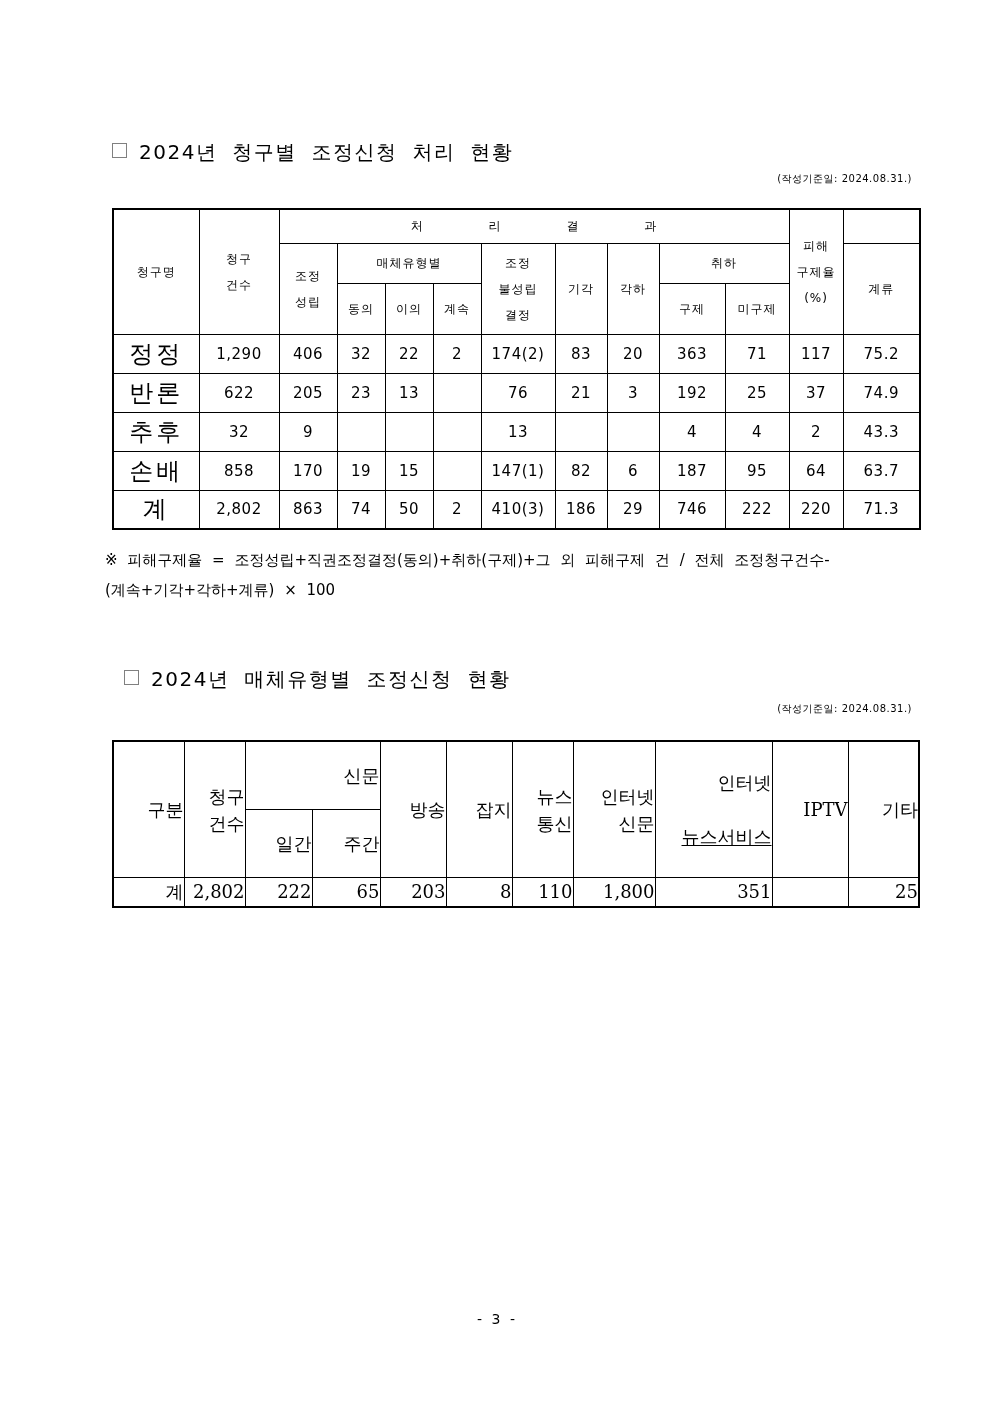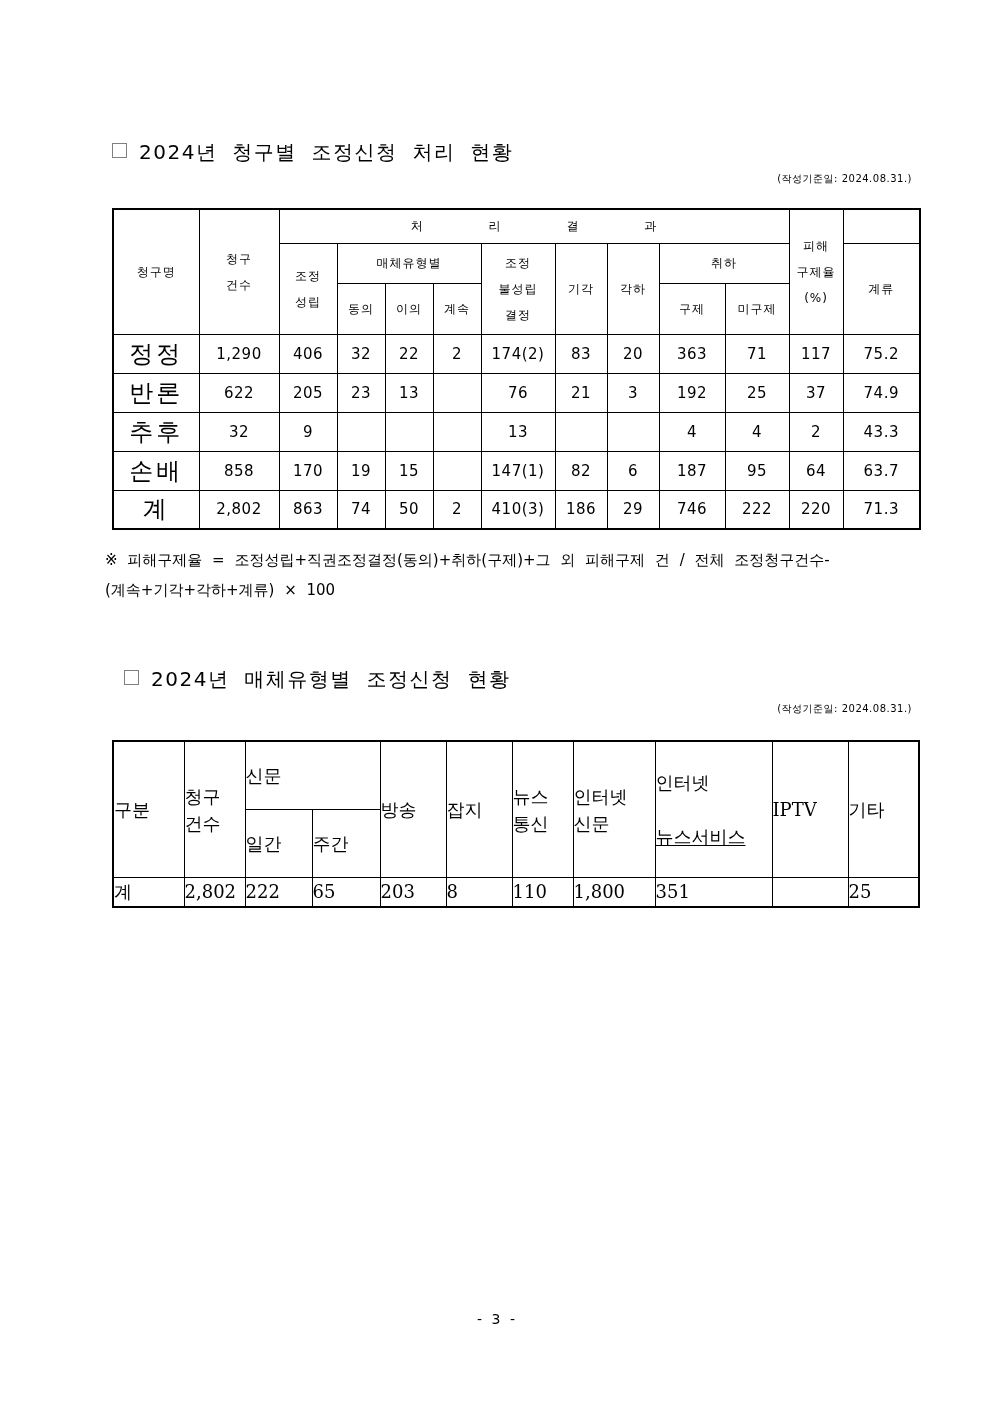--- a/index.html
+++ b/index.html
@@ -23,21 +23,21 @@
     padding: 0; font-size: 15px; line-height: 26px; white-space: pre-line;
     letter-spacing: 0.5px; overflow: hidden;
   }
   .t1 td.hd { font-size: 12px; letter-spacing: 1px; margin-left: 11px; }
   .t1 td.spread { white-space: pre; word-spacing: 6px; }
   .t1 td.rowlabel { font-size: 24px; letter-spacing: 3px; }
   .notes { font-size: 15px; line-height: 30px; word-spacing: 5px; }
   .notes div { white-space: nowrap; }
   .t2 { width: 806px; border: 2px solid #000; font-family: "DejaVu Serif", "Liberation Serif", serif; }
   .t2 td {
-    border: 1px solid #000; text-align: left; vertical-align: middle;
+    border: 1px solid #000; text-align: right; vertical-align: middle;
     padding: 0; font-size: 18px; line-height: 27px; white-space: pre-line; overflow: hidden;
   }
   .t2 .cell-line { display: block; line-height: 27px; }
   .underlined { text-decoration: underline; text-underline-offset: 2px; }
   .pagenum { left: 0; width: 992px; text-align: center; font-size: 14px; word-spacing: 5px; }
 </style>
 </head>
 <body>
 
 <div class="page">

